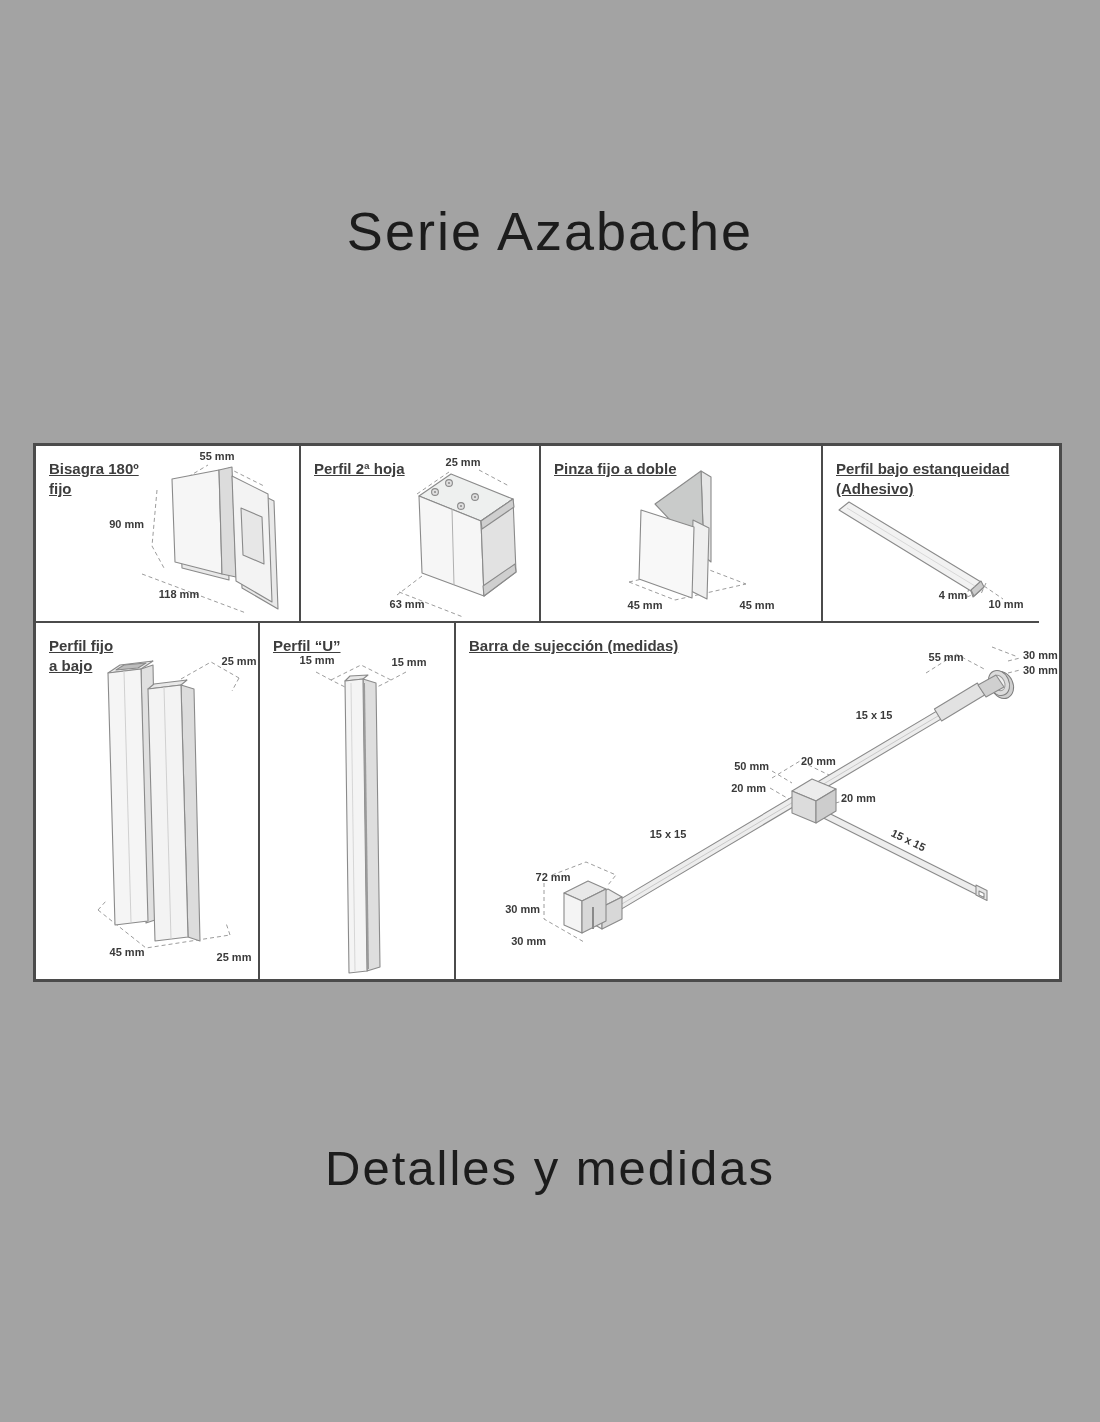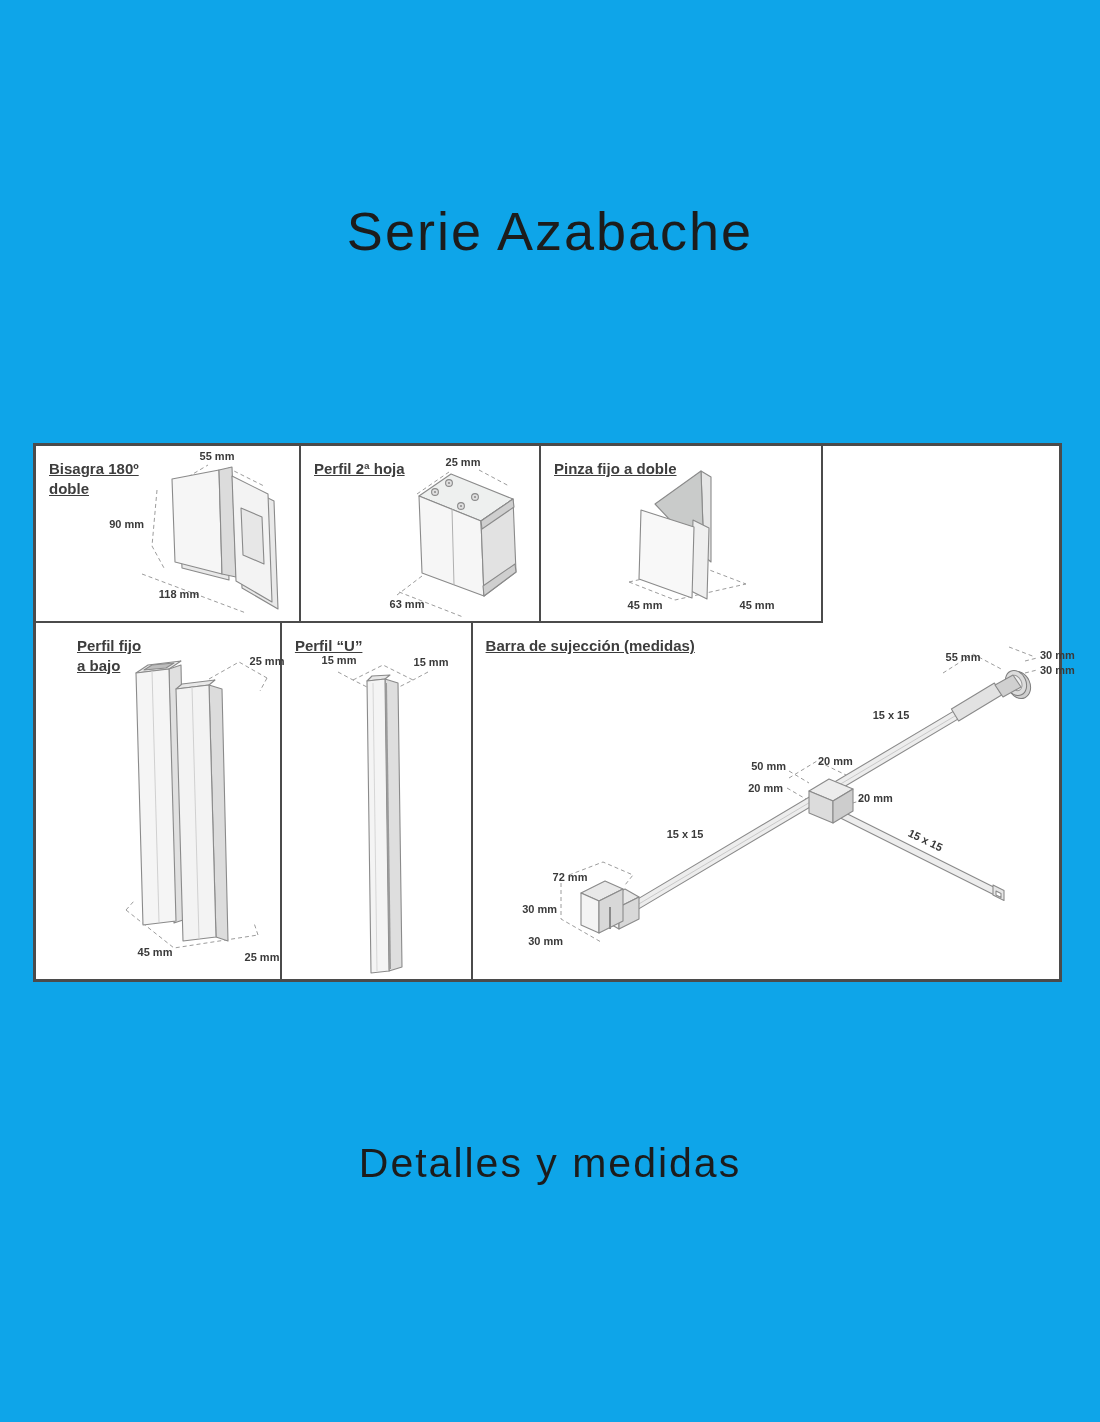--- a/index.html
+++ b/index.html
@@ -1,34 +1,34 @@
 <!DOCTYPE html>
 <html><head>
 <meta charset="utf-8">
 <style>
   html,body{margin:0;padding:0;background:#ffffff;}
   .sheet{
-    position:relative;width:1100px;height:1422px;background:#0ea5e9;overflow:hidden;
+    position:relative;width:1100px;height:1422px;background:#a3a3a3;overflow:hidden;
     font-family:"Liberation Sans",sans-serif;
   }
   .page-title{
     position:absolute;top:200px;left:0;width:100%;text-align:center;
     font-size:54px;letter-spacing:2px;color:#1c1c1c;font-weight:normal;
   }
   .page-footer{
     position:absolute;top:1140px;left:0;width:100%;text-align:center;
-    font-size:41px;letter-spacing:2px;color:#1c1c1c;font-weight:normal;
+    font-size:49px;letter-spacing:2px;color:#1c1c1c;font-weight:normal;
   }
   .spec-table{
     position:absolute;left:33px;top:443px;width:1029px;height:539px;
     border:3px solid #4b4b4b;box-sizing:border-box;background:#fff;
   }
   .row{display:flex;}
   .row-1{height:177px;}
-  .row-2{height:356px;padding-left:28px;}
+  .row-2{height:356px;}
   .cell{
     position:relative;box-sizing:border-box;background:#fff;
   }
   .cell.br{border-right:2px solid #4b4b4b;}
   .row-1 .cell{border-bottom:2px solid #4b4b4b;}
   .cell-title{
     position:absolute;left:13px;top:13px;z-index:2;
     font-size:15px;font-weight:bold;color:#3d3d3d;line-height:1.3;text-decoration:underline;
   }
   .cell svg{position:absolute;left:0;top:0;z-index:1;}
@@ -43,21 +43,21 @@
 
   <div class="page-title">Serie Azabache</div>
 
   <div class="spec-table">
 
     <div class="row row-1">
 
       <div class="cell br" style="width:265px">
         <div class="cell-title">
           <div>Bisagra 180º</div>
-          <div>doble</div>
+          <div>fijo</div>
         </div>
         <svg width="263" height="175" viewBox="0 0 263 175">
           <g class="dash">
             <path d="M140,38 L172,19 M192,22 L228,40"></path>
             <path d="M121,44 L116,100 L128,122"></path>
             <path d="M106,128 L210,167"></path>
           </g>
           <g>
             <polygon class="ln" points="143,40 190,31 193,134 146,122" fill="#e9e9e9"></polygon>
             <polygon class="ln" points="202,37 238,55 242,163 206,142" fill="#e9e9e9"></polygon>
@@ -115,20 +115,40 @@
             <polygon class="ln" points="160,25 170,31 170,116 163,110" fill="#e6e6e6"></polygon>
             <polygon class="ln" points="160,25 114,58 163,110" fill="#c9cbca"></polygon>
             <polygon class="ln" points="152,74 168,82 166,153 150,145" fill="#efefef"></polygon>
             <polygon class="ln" points="100,64 153,81 151,152 98,133" fill="#f8f8f8"></polygon>
           </g>
           <text class="dim" x="104" y="163" text-anchor="middle">45 mm</text>
           <text class="dim" x="216" y="163" text-anchor="middle">45 mm</text>
         </svg>
       </div>
 
+      <div class="cell" style="width:216px">
+        <div class="cell-title">
+          <div>Perfil bajo estanqueidad</div>
+          <div>(Adhesivo)</div>
+        </div>
+        <svg width="216" height="175" viewBox="0 0 216 175">
+          <g class="dash">
+            <path d="M144,151 L154,147 M146,142 L143,153"></path>
+            <path d="M161,140 L180,153 M163,137 L158,148"></path>
+          </g>
+          <g>
+            <polygon class="ln" points="16,64 26,56 158,136 148,145" fill="#f2f2f2"></polygon>
+            <polygon class="ln" points="148,145 158,136 160,142 150,151" fill="#dedede"></polygon>
+            <polygon class="ln" points="148,144 158,135 161,141 151,150" fill="#cccccc"></polygon>
+            <line x1="24" y1="62" x2="152" y2="140" stroke="#d8d8d8"></line>
+          </g>
+          <text class="dim" x="130" y="153" text-anchor="middle">4 mm</text>
+          <text class="dim" x="183" y="162" text-anchor="middle">10 mm</text>
+        </svg>
+      </div>
     </div>
 
     <div class="row row-2">
 
       <div class="cell br" style="width:224px">
         <div class="cell-title">
           <div>Perfil fijo</div>
           <div>a bajo</div>
         </div>
         <svg width="222" height="354" viewBox="0 0 222 354">

